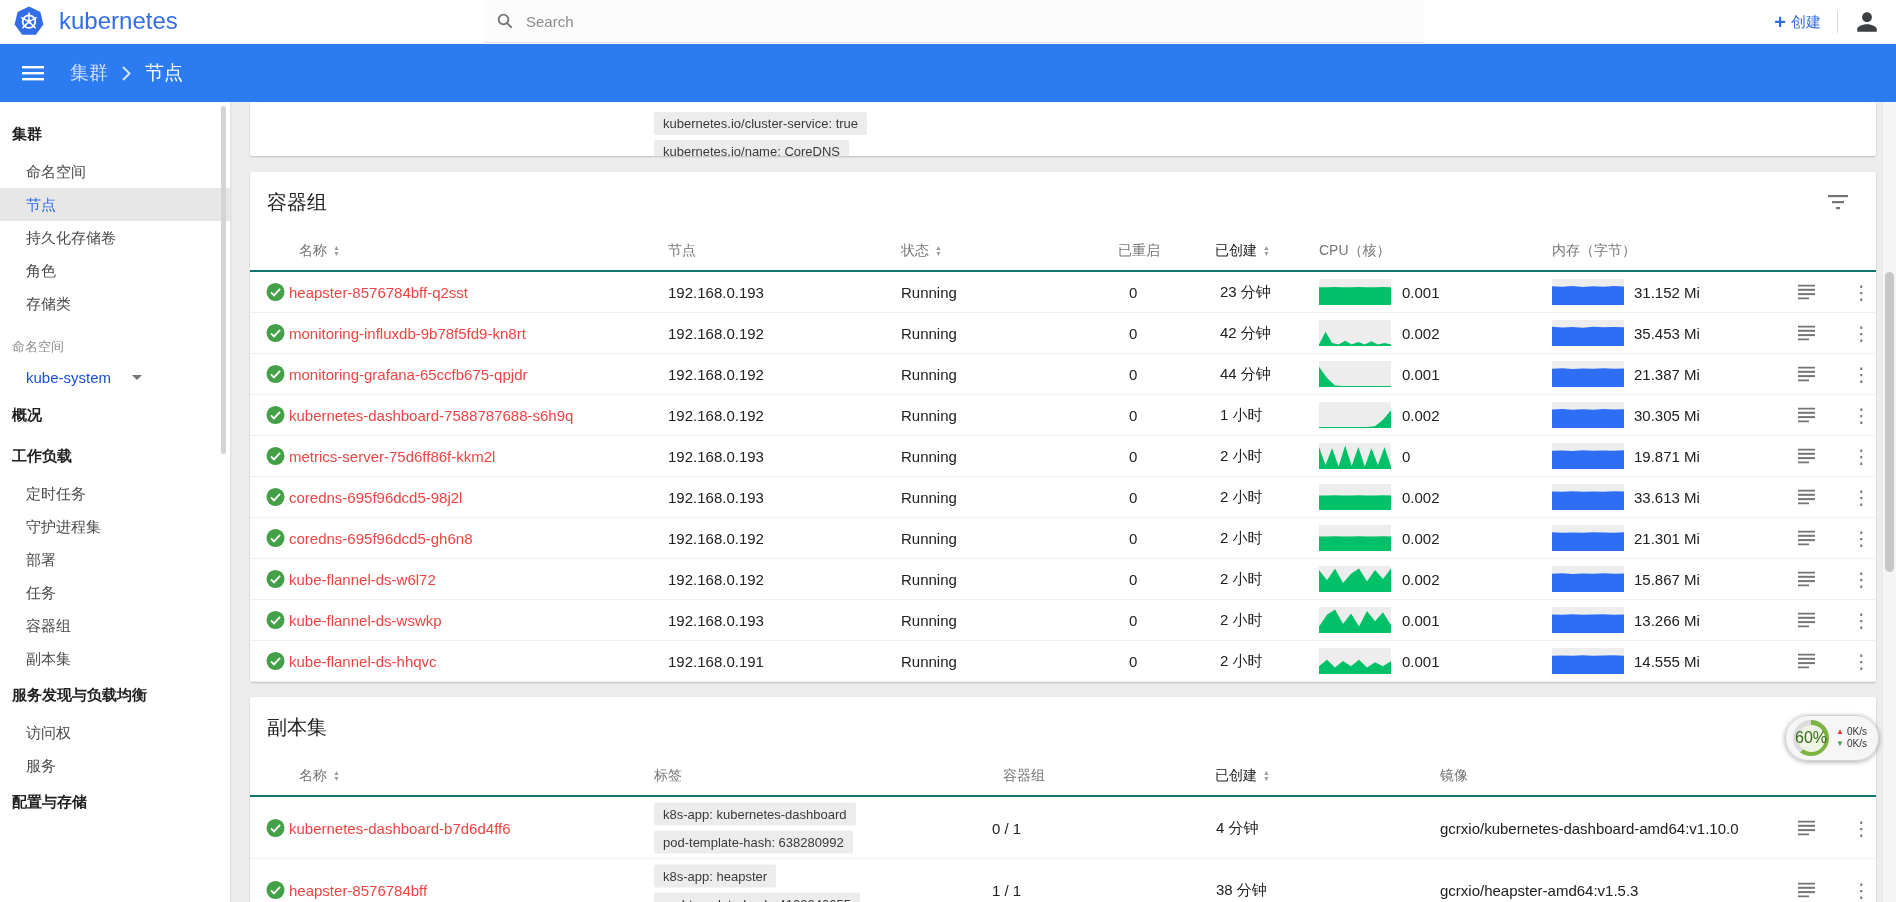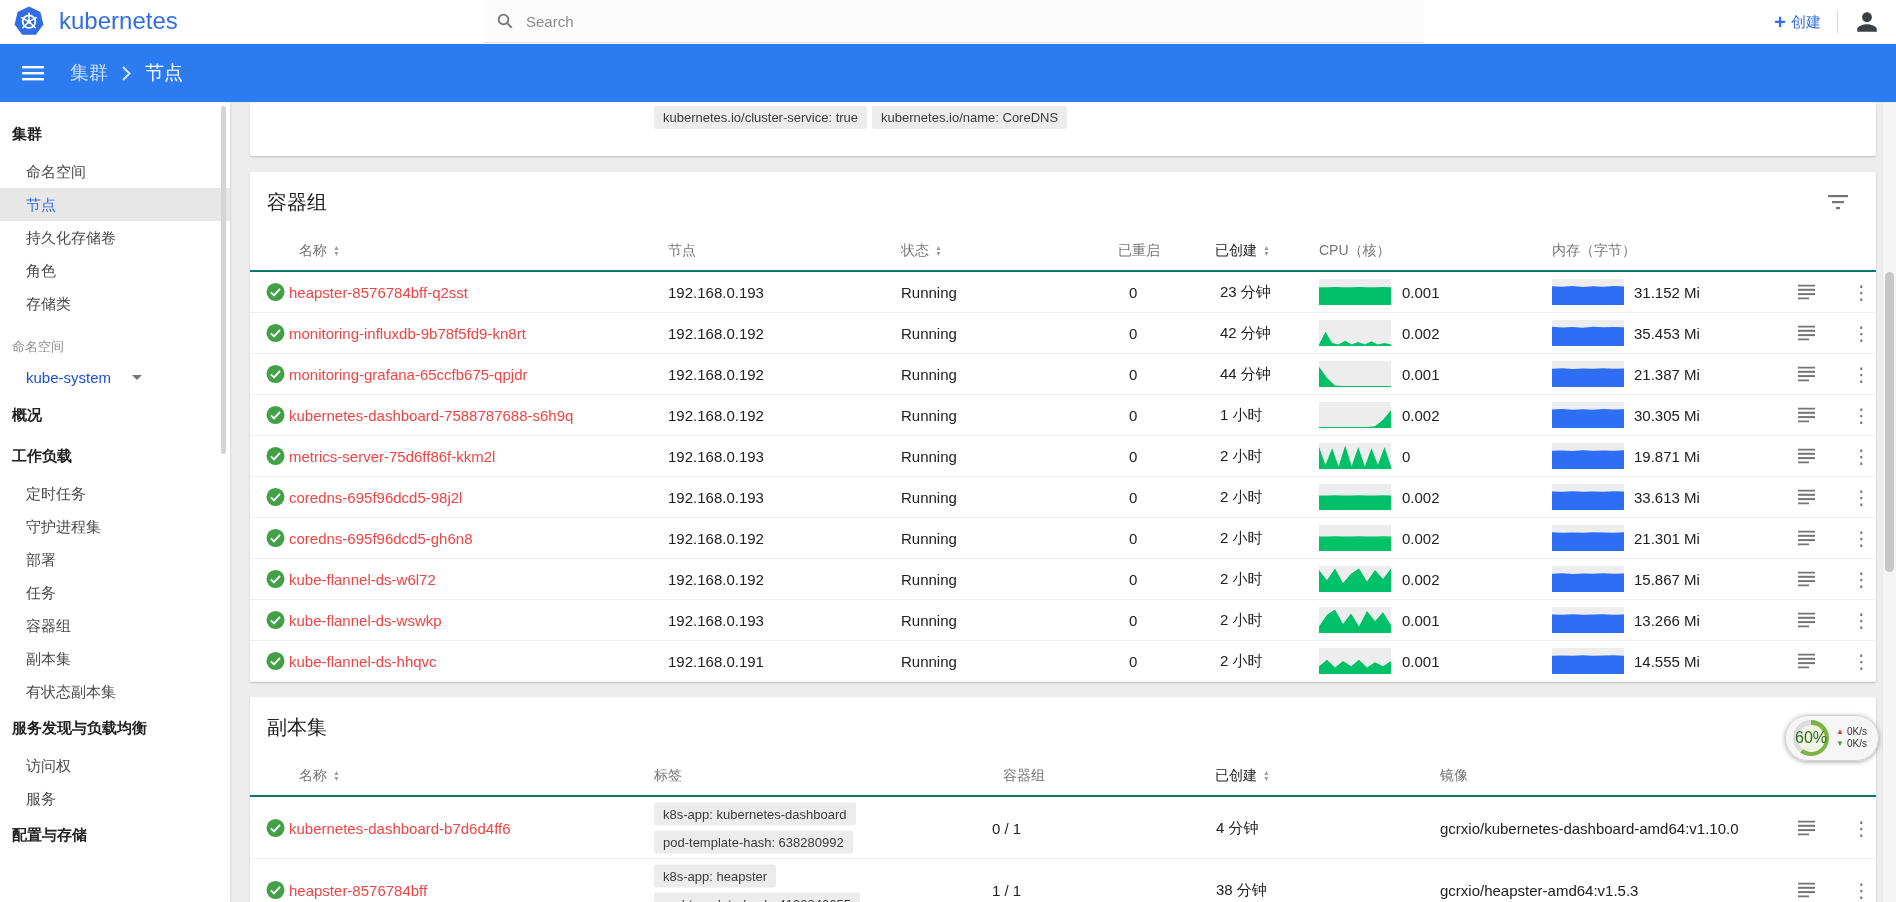--- a/index.html
+++ b/index.html
@@ -32,21 +32,21 @@
 .ns-label{padding:18px 12px 4px;font-size:13px;color:#8d8d8d}
 .ns-select{display:flex;align-items:center;justify-content:space-between;padding:9px 88px 9px 26px;font-size:15px;color:#1d4ed8;cursor:pointer}
 .caret{width:0;height:0;border-left:5px solid transparent;border-right:5px solid transparent;border-top:5px solid #757575}
 .side-scroll{position:absolute;left:221px;top:106px;width:5px;height:348px;background:#d4d4d4;border-radius:3px;z-index:7}
 
 .content{position:absolute;left:230px;top:102px;right:0;bottom:0;padding:0 20px;overflow:hidden;background:#ededed}
 .card{position:relative;background:#fff;box-shadow:0 1px 2px rgba(0,0,0,.2);border-radius:2px}
 #labels-card{height:54px;overflow:hidden}
 #pods-card{margin-top:16px}
 #rs-card{margin-top:15px}
-.chipcol-top{position:absolute;left:404px;top:4px;display:flex;flex-direction:row;gap:5px;align-items:flex-start}
+.chipcol-top{position:absolute;left:404px;top:10px;display:flex;flex-direction:column;gap:5px;align-items:flex-start}
 .chip{display:inline-block;background:#ececec;border-radius:2px;padding:4px 9px;font-size:13px;color:#3a3a3a;white-space:nowrap}
 .card-title-row{position:relative;height:60px}
 .card-title{position:absolute;left:17px;top:50%;transform:translateY(-50%);font-size:20px;color:#212121}
 .filter-icon{position:absolute;right:28px;top:50%;transform:translateY(-50%);cursor:pointer;display:flex}
 .thead{position:relative;height:40px;border-bottom:2px solid #0f766e;font-size:14px;color:#757575}
 .th{position:absolute;top:50%;transform:translateY(-50%);display:flex;align-items:center;gap:6px;white-space:nowrap}
 .th.sortable{cursor:pointer}
 .th.sorted{color:#212121;font-weight:normal}
 .sort{display:inline-flex;flex-direction:column;font-size:7px;line-height:6px;color:#9e9e9e}
 .trow{position:relative;height:41px;border-bottom:1px solid #f0f0f0}
@@ -161,21 +161,20 @@
     </div>
     <div class="nav-header">概况</div>
     <div class="nav-header">工作负载</div>
     <div>
         <div class="nav-item">定时任务</div>
         <div class="nav-item">守护进程集</div>
         <div class="nav-item">部署</div>
         <div class="nav-item">任务</div>
         <div class="nav-item">容器组</div>
         <div class="nav-item">副本集</div>
-        <div class="nav-item">有状态副本集</div>
       </div>
     <div class="nav-header">服务发现与负载均衡</div>
     <div>
         <div class="nav-item">访问权</div>
         <div class="nav-item">服务</div>
       </div>
     <div class="nav-header">配置与存储</div>
   </div>
 </div>
 <div class="side-scroll"></div>

